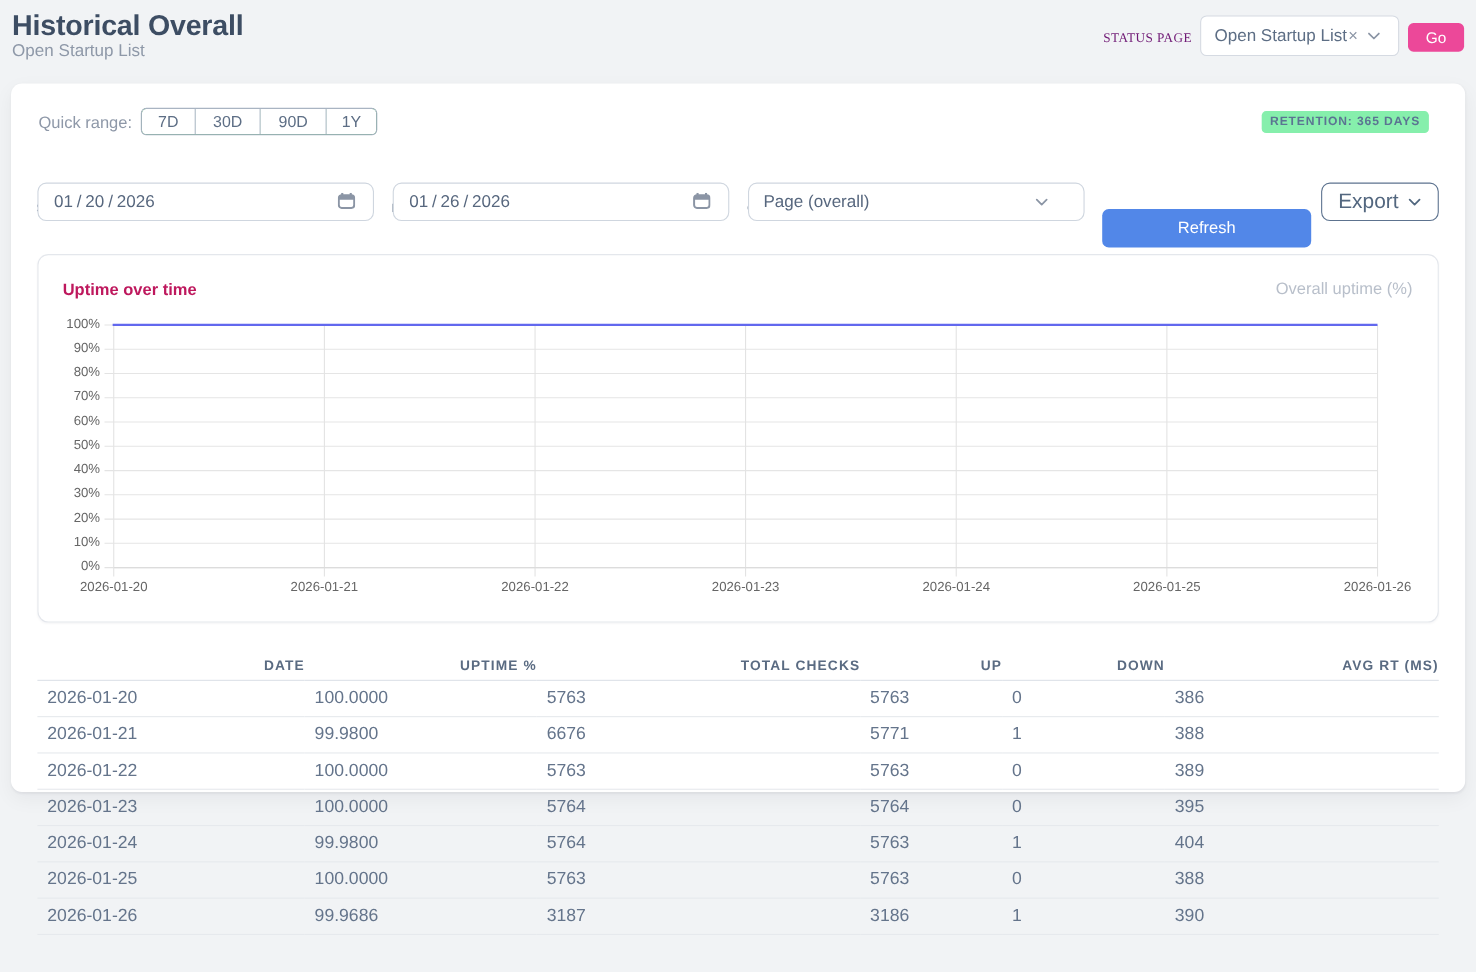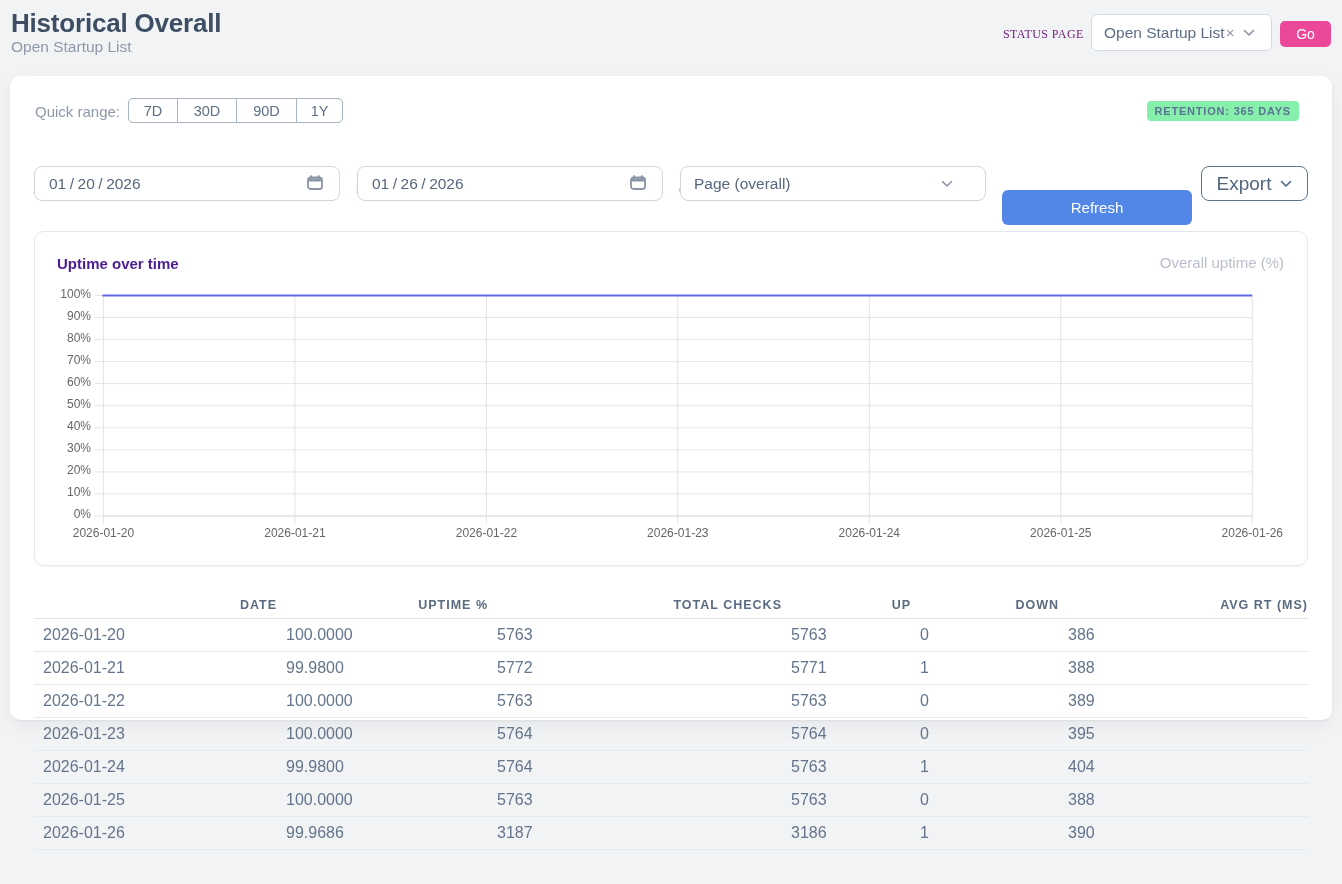--- a/index.html
+++ b/index.html
@@ -21,21 +21,21 @@
 .badge { position:absolute; right:33px; top:25px; height:20px; line-height:20px; background:#86efac; border-radius:4px; padding:0 8px; font-size:11px; font-weight:700; letter-spacing:0.8px; color:#5b7492; }
 .flabel { position:absolute; top:83px; font-size:11px; color:#64748b; letter-spacing:0.8px;margin-top:25px; }
 .ctrl { position:absolute; top:90px; height:35px; background:#fff; border:1px solid #cfd6df; border-radius:8px; }
 .fdate { display:flex; align-items:center; padding:0 16px 0 14px; font-size:15.5px; color:#57677e; }
 .fdate .sl { margin:0 3.5px; color:#57677e; }
 .fdate .cal { margin-left:auto; margin-top:-2px; }
 .fsel { display:flex; align-items:center; justify-content:space-between; padding:0 32px 0 13px; font-size:15.5px; color:#57677e; }
 .refresh { position:absolute; left:992px; top:90px; width:190px; height:35px; background:#5287e8; border:none; border-radius:6px; color:#fff; font-size:15px; font-family:inherit;margin-top:24px; }
 .export { position:absolute; left:1191px; top:90px; width:107px; height:35px; background:#fff; border:1px solid #5d738f; border-radius:8px; color:#53677f; font-size:19px; font-family:inherit; display:flex; align-items:center; justify-content:center; gap:9px; }
 .chartcard { position:absolute; left:24px; top:155px; width:1274px; height:335px; border:1px solid #e4e7ec; border-radius:10px; box-shadow:0 1px 2px rgba(16,24,40,.04); }
-.ch-title { position:absolute; left:22px; top:23px; font-size:15px; font-weight:700; color:#4c1d95; }
+.ch-title { position:absolute; left:22px; top:23px; font-size:15px; font-weight:700; color:#be185d; }
 .ch-right { position:absolute; right:23px; top:22px; font-size:15px; color:#b8bfca; }
 .chart { position:absolute; left:0; top:0; }
 .tbl { position:absolute; left:24px; top:514px; width:1274px; border-collapse:collapse; table-layout:fixed; }
 .tbl th { height:28px; text-align:right; vertical-align:top; font-size:12.5px; font-weight:700; letter-spacing:1px; color:#5a6b82; padding:8px 0 0 9px; border-bottom:1px solid #dde2e8; }
 .tbl td { height:33px; vertical-align:middle; font-size:16px; color:#64748b; padding:0 0 0 9px; border-bottom:1px solid #e6e9ed; }
 </style></head>
 <body>
 <div class="topbar">
   <div class="title">Historical Overall</div>
   <div class="subtitle">Open Startup List</div>
@@ -158,21 +158,21 @@
           <td>2026-01-20</td>
           <td>100.0000</td>
           <td>5763</td>
           <td>5763</td>
           <td>0</td>
           <td>386</td>
         </tr>
 <tr>
           <td>2026-01-21</td>
           <td>99.9800</td>
-          <td>5772</td>
+          <td>6676</td>
           <td>5771</td>
           <td>1</td>
           <td>388</td>
         </tr>
 <tr>
           <td>2026-01-22</td>
           <td>100.0000</td>
           <td>5763</td>
           <td>5763</td>
           <td>0</td>

